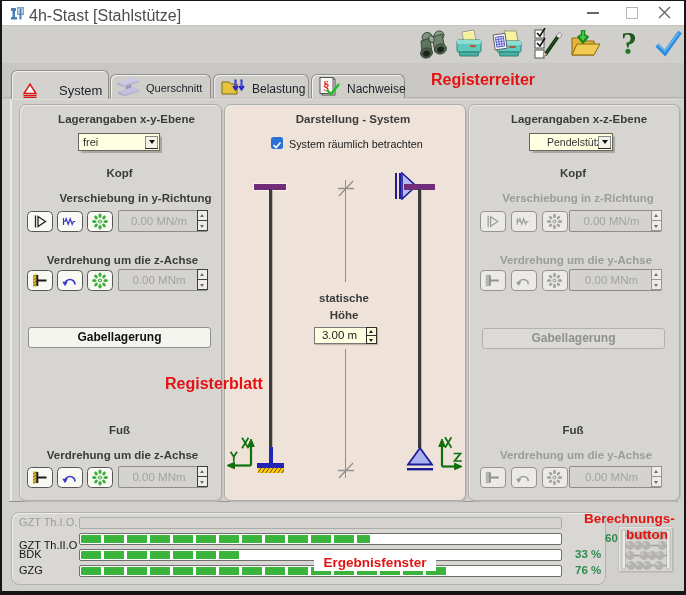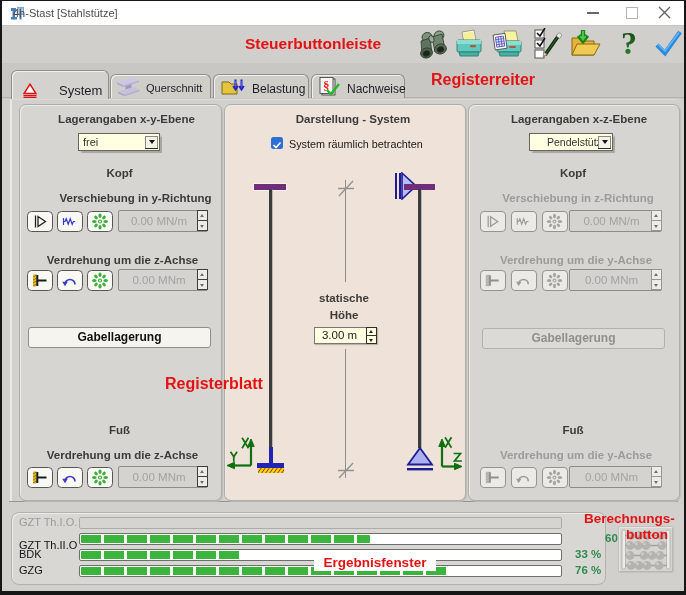--- a/index.html
+++ b/index.html
@@ -47,28 +47,27 @@
 
   <div class="abs" style="left:0;top:0;right:0;height:24px;background:#ffffff;border-bottom:1px solid #c6c5c1;"></div>
   <svg class="abs" style="left:9px;top:6px;" width="13" height="13" viewBox="0 0 13 13">
     <rect x="0" y="1" width="5" height="3" fill="#4a7fb5"></rect>
     <rect x="1.5" y="1" width="2.5" height="11" fill="#4a7fb5"></rect>
     <rect x="0" y="10" width="6" height="2.5" fill="#4a7fb5"></rect>
     <rect x="6" y="0" width="7" height="8" fill="#7aa7cf"></rect>
     <rect x="7.5" y="1.5" width="4" height="5" fill="#ffffff"></rect>
     <rect x="8.5" y="1.5" width="2" height="11" fill="#4a7fb5"></rect>
   </svg>
-  <div class="abs" style="left:11px;top:5.5px;font-size:11px;color:#4c4c4c;">4h-Stast [Stahlstütze]</div>
+  <div class="abs" style="left:27px;top:5.5px;font-size:16px;color:#4c4c4c;">4h-Stast [Stahlstütze]</div>
   <div class="abs" style="left:585px;top:11px;width:12px;height:1.5px;background:#666;"></div>
   <div class="abs" style="left:624px;top:6px;width:10px;height:10px;border:1.2px solid #b5b5b5;"></div>
   <svg class="abs" style="left:656px;top:5px;" width="13" height="13" viewBox="0 0 13 13">
     <path d="M1 1 L12 12 M12 1 L1 12" stroke="#666" stroke-width="1.4"></path>
   </svg>
 
-  <div class="abs red" style="left:243px;top:34px;font-size:15.5px;">Steuerbuttonleiste</div>
 
   <svg class="abs" style="left:416px;top:28px;" width="32" height="30" viewBox="0 0 32 30">
     <g stroke="#2a3a2a" stroke-width="0.8">
       <ellipse cx="9" cy="8" rx="5" ry="4.5" fill="#7d917d" transform="rotate(-20 9 8)"></ellipse>
       <ellipse cx="21" cy="6.5" rx="5" ry="4.5" fill="#8da08d" transform="rotate(-20 21 6.5)"></ellipse>
       <path d="M3 12 L12 9 L14 24 L4 26 Z" fill="#5f735f"></path>
       <path d="M14 8 L24 5 L27 20 L17 23 Z" fill="#708470"></path>
       <ellipse cx="8.5" cy="24" rx="6" ry="5" fill="#4e624e" transform="rotate(-15 8.5 24)"></ellipse>
       <ellipse cx="22.5" cy="20" rx="6" ry="5" fill="#5a6e5a" transform="rotate(-15 22.5 20)"></ellipse>
       <ellipse cx="8.5" cy="24.5" rx="3.6" ry="2.8" fill="#1c241c" transform="rotate(-15 8.5 24.5)"></ellipse>

